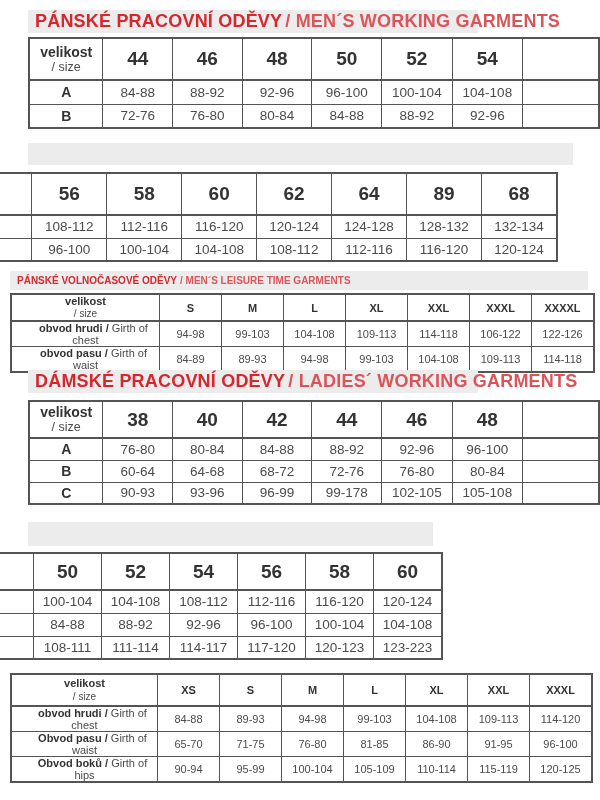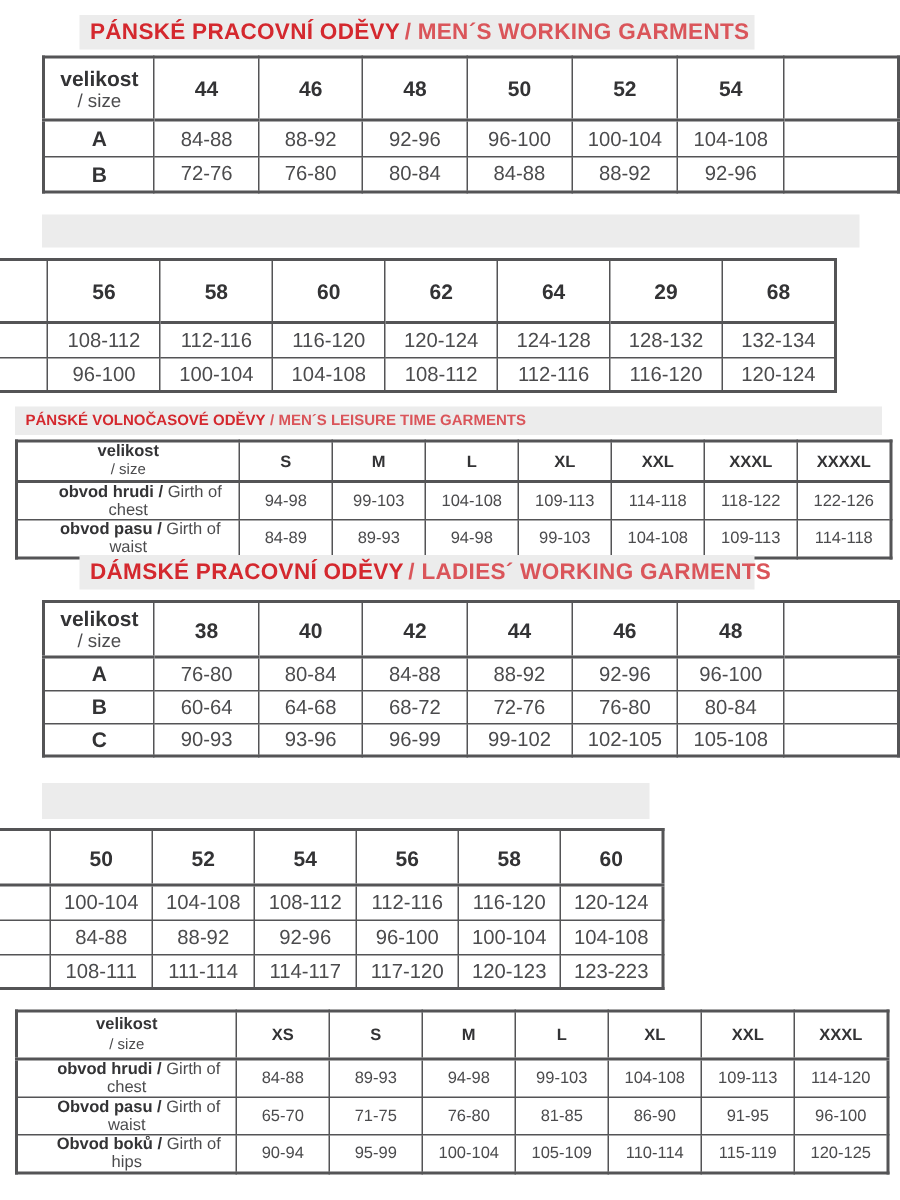--- a/index.html
+++ b/index.html
@@ -4,38 +4,38 @@
 <style>
   html,body{margin:0;padding:0;background:#fff;}
   #page{position:relative;width:600px;height:800px;background:#ffffff;overflow:hidden;
         font-family:"Liberation Sans",sans-serif;color:#414042;}
 
   
   .hbar{position:absolute;background:#ececec;display:flex;align-items:center;
         padding-left:7px;box-sizing:border-box;}
   .hbar .cz{font-weight:700;color:#d4282e;white-space:pre;}
   .hbar .en{color:#da555a;white-space:pre;margin-left:3px;font-weight:bold;}
-  #h1,#h3{left:28px;width:450px;height:23px;font-size:15px;letter-spacing:.2px;margin-left:25px;}
+  #h1,#h3{left:28px;width:450px;height:23px;font-size:18px;letter-spacing:.2px;}
   #h1{top:10px;}
   #h3{top:370px;align-items:center;}
   #h2{left:10px;top:271px;width:578px;height:19px;font-size:10px;}
 
   
   .spacer{position:absolute;background:#ececec;}
   #barA{left:28px;top:143px;width:545px;height:22px;}
   #barB{left:28px;top:522px;width:405px;height:24px;}
 
   
   table{position:absolute;border-collapse:collapse;table-layout:fixed;
         border:2px solid #545456;}
   th,td{border:1.5px solid #545456;text-align:center;vertical-align:middle;
         padding:0;font-weight:normal;overflow:hidden;}
   thead th{border-bottom:2.5px solid #545456;}
 
-  .big .col{font-size:14px;font-weight:700;color:#333335;}
+  .big .col{font-size:19px;font-weight:700;color:#333335;}
   .big .val{font-size:13.5px;color:#4b4b4d;}
   .big .rlabel{font-size:14px;font-weight:700;color:#333335;}
   .big .c1{font-size:14px;font-weight:700;color:#333335;line-height:1.15;}
   .big .c2{font-size:12.5px;color:#4b4b4d;line-height:1.15;}
 
   .small .col{font-size:11px;font-weight:700;color:#333335;}
   .small .val{font-size:11px;color:#4b4b4d;}
   .small .c1{font-size:11px;font-weight:700;color:#333335;line-height:1.2;}
   .small .c2{font-size:10px;color:#4b4b4d;line-height:1.2;}
   .small .rlabel2{font-size:11px;color:#4b4b4d;}
@@ -120,21 +120,21 @@
 
   <table id="t2" class="big">
       <thead>
         <tr>
           <th class="stub"></th>
           <th class="col">56</th>
           <th class="col">58</th>
           <th class="col">60</th>
           <th class="col">62</th>
           <th class="col">64</th>
-          <th class="col">29</th>
+          <th class="col">89</th>
           <th class="col">68</th>
         </tr>
       </thead>
       <tbody>
         <tr>
           <td class="stub"></td>
           <td class="val">108-112</td>
           <td class="val">112-116</td>
           <td class="val">116-120</td>
           <td class="val">120-124</td>
@@ -177,21 +177,21 @@
         </tr>
       </thead>
       <tbody>
         <tr>
           <td class="rlabel2"><b class="lcz">obvod hrudi /</b><span class="len"> Girth of chest</span></td>
           <td class="val">94-98</td>
           <td class="val">99-103</td>
           <td class="val">104-108</td>
           <td class="val">109-113</td>
           <td class="val">114-118</td>
-          <td class="val">118-122</td>
+          <td class="val">106-122</td>
           <td class="val">122-126</td>
         </tr>
         <tr>
           <td class="rlabel2"><b class="lcz">obvod pasu /</b><span class="len"> Girth of waist</span></td>
           <td class="val">84-89</td>
           <td class="val">89-93</td>
           <td class="val">94-98</td>
           <td class="val">99-103</td>
           <td class="val">104-108</td>
           <td class="val">109-113</td>
@@ -240,21 +240,21 @@
           <td class="val">72-76</td>
           <td class="val">76-80</td>
           <td class="val">80-84</td>
           <td class="tail"></td>
         </tr>
         <tr>
           <td class="rlabel">C</td>
           <td class="val">90-93</td>
           <td class="val">93-96</td>
           <td class="val">96-99</td>
-          <td class="val">99-102</td>
+          <td class="val">99-178</td>
           <td class="val">102-105</td>
           <td class="val">105-108</td>
           <td class="tail"></td>
         </tr>
       </tbody>
     </table>
 
   <div class="spacer" id="barB"></div>
 
   <table id="t5" class="big">

